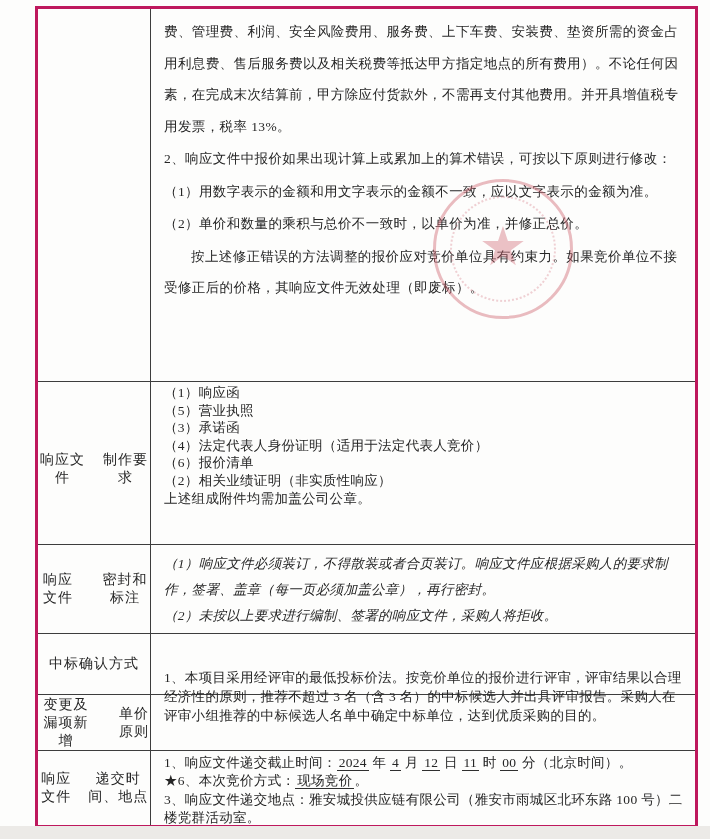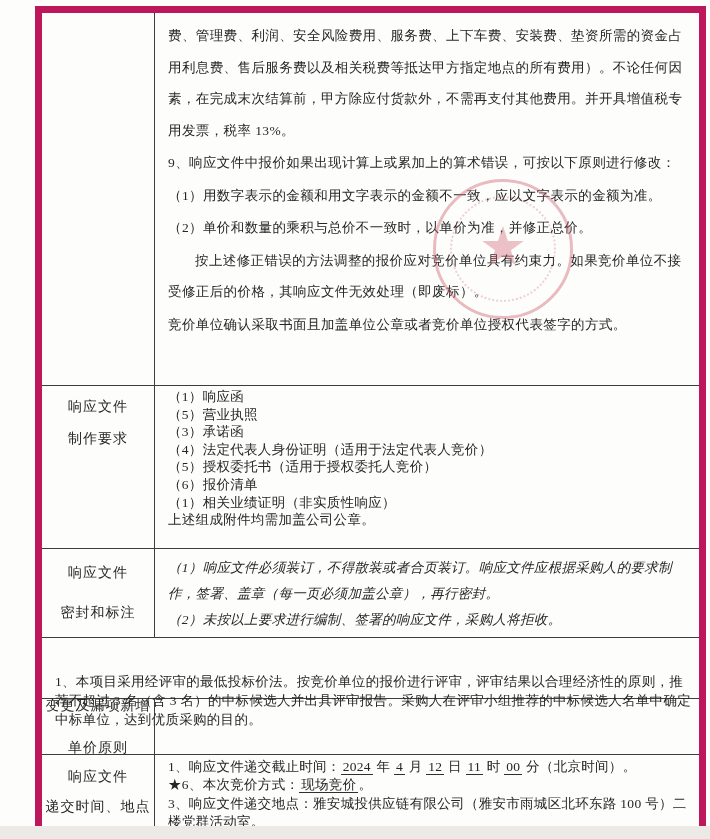--- a/index.html
+++ b/index.html
@@ -7,30 +7,30 @@
     width:710px;height:839px;
     background:#e9e7e4;
     font-family:"Liberation Serif","DejaVu Serif",serif;
   }
   .page{
     position:relative;width:710px;height:839px;
     background:#fdfdfc;overflow:hidden;
   }
   .doc-table{
     position:absolute;left:35px;top:6px;width:657px;
-    border:7px solid #be185d;
+    border:3px solid #be185d;
     background:transparent;
     color:#262626;
   }
   .row{display:flex;border-top:1px solid #3d3d3d;}
   .row:first-child{border-top:none;}
   .label-cell{
     width:112px;flex-shrink:0;
     border-right:1px solid #3d3d3d;
-    display:flex;flex-direction:column;align-items:center;justify-content:center;
+    display:flex;align-items:center;justify-content:center;
     font-size:14px;letter-spacing:1px;text-align:center;
   }
   .content-cell{flex:1;min-width:0;}
   .content-cell p{margin:0;}
 
   
   .r1{height:372px;}
   .c1{padding:7px 9px 0 13px;font-size:13.5px;line-height:31.5px;letter-spacing:0.4px;}
   .c1 p{margin-bottom:1px;}
   .c1 p.indent{text-indent:2em;}
@@ -88,57 +88,58 @@
 <body>
 
 <div class="page">
 
   <div class="doc-table">
 
     <div class="row r1">
       <div class="label-cell"></div>
       <div class="content-cell c1">
         <p>费、管理费、利润、安全风险费用、服务费、上下车费、安装费、垫资所需的资金占用利息费、售后服务费以及相关税费等抵达甲方指定地点的所有费用）。不论任何因素，在完成末次结算前，甲方除应付货款外，不需再支付其他费用。并开具增值税专用发票，税率 13%。</p>
-        <p>9、响应文件中报价如果出现计算上或累加上的算术错误，可按以下原则进行修改：</p>
+        <p>2、响应文件中报价如果出现计算上或累加上的算术错误，可按以下原则进行修改：</p>
         <p>（1）用数字表示的金额和用文字表示的金额不一致，应以文字表示的金额为准。</p>
         <p>（2）单价和数量的乘积与总价不一致时，以单价为准，并修正总价。</p>
         <p class="indent">按上述修正错误的方法调整的报价应对竞价单位具有约束力。如果竞价单位不接受修正后的价格，其响应文件无效处理（即废标）。</p>
-        <p>竞价单位确认采取书面且加盖单位公章或者竞价单位授权代表签字的方式。</p>
       </div>
     </div>
 
     <div class="row r2">
       <div class="label-cell label-top">
         <div>响应文件</div>
         <div>制作要求</div>
       </div>
       <div class="content-cell c2">
         <p>（1）响应函</p>
         <p>（5）营业执照</p>
         <p>（3）承诺函</p>
         <p>（4）法定代表人身份证明（适用于法定代表人竞价）</p>
-        <p>（5）授权委托书（适用于授权委托人竞价）</p>
         <p>（6）报价清单</p>
-        <p>（1）相关业绩证明（非实质性响应）</p>
+        <p>（2）相关业绩证明（非实质性响应）</p>
         <p>上述组成附件均需加盖公司公章。</p>
       </div>
     </div>
 
     <div class="row r3">
       <div class="label-cell label-mid3">
         <div>响应文件</div>
         <div>密封和标注</div>
       </div>
       <div class="content-cell c3">
         <p>（1）响应文件必须装订，不得散装或者合页装订。响应文件应根据采购人的要求制作，签署、盖章（每一页必须加盖公章），再行密封。</p>
         <p>（2）未按以上要求进行编制、签署的响应文件，采购人将拒收。</p>
       </div>
     </div>
 
     <div class="row r4">
+      <div class="label-cell">
+        <div>中标确认方式</div>
+      </div>
       <div class="content-cell c4">
         <p>1、本项目采用经评审的最低投标价法。按竞价单位的报价进行评审，评审结果以合理经济性的原则，推荐不超过 3 名（含 3 名）的中标候选人并出具评审报告。采购人在评审小组推荐的中标候选人名单中确定中标单位，达到优质采购的目的。</p>
       </div>
     </div>
 
     <div class="row r5">
       <div class="label-cell label-mid5">
         <div>变更及漏项新增</div>
         <div>单价原则</div>
       </div>

